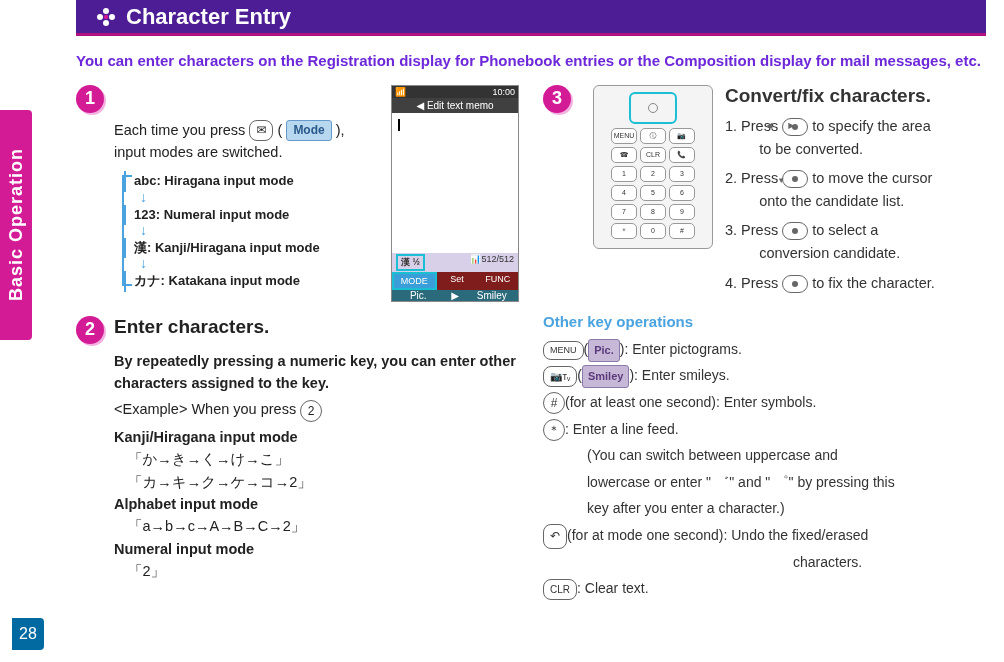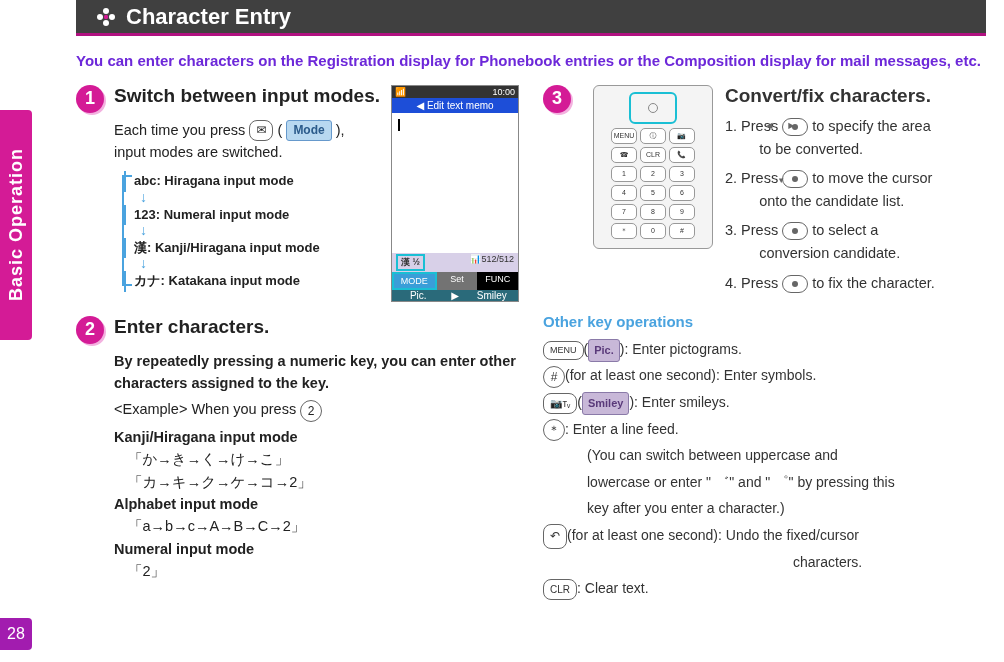--- a/index.html
+++ b/index.html
@@ -1,22 +1,22 @@
 <!DOCTYPE html>
 <html><head>
 <meta charset="utf-8">
 <style>
   * { box-sizing: border-box; margin: 0; padding: 0; }
   html, body { width: 1004px; height: 662px; font-family: Arial, Helvetica, sans-serif; background: #fff; color: #333; }
   .page { display: flex; width: 1004px; height: 662px; }
   .side { width: 58px; background: #fff; position: relative; display: flex; flex-direction: column; align-items: center; }
   .side .tab { position: absolute; top: 110px; left: 0; width: 32px; height: 230px; background: #d41b96; color: #fff; display: flex; align-items: center; justify-content: center; border-top-right-radius: 4px; border-bottom-right-radius: 4px; }
   .side .tab span { writing-mode: vertical-rl; transform: rotate(180deg); font-size: 18px; font-weight: bold; letter-spacing: 1px; }
-  .side .pagenum { position: absolute; bottom: 12px; left: 0; width: 32px; height: 32px; background: #a21caf; color: #fff; display: flex; align-items: center; justify-content: center; font-size: 16px; border-top-right-radius: 4px; border-bottom-right-radius: 4px; }
-  .pinkbar { height: 36px; background: #404040; margin-left: 0; display: flex; align-items: center; padding-left: 18px; color: #fff; font-size: 22px; font-weight: bold; border-bottom: 3px solid #b01180; position: relative; }
+  .side .pagenum { position: absolute; bottom: 12px; left: 12px; width: 32px; height: 32px; background: #0369a1; color: #fff; display: flex; align-items: center; justify-content: center; font-size: 16px; border-top-right-radius: 4px; border-bottom-right-radius: 4px; }
+  .pinkbar { height: 36px; background: #4c1d95; margin-left: 0; display: flex; align-items: center; padding-left: 18px; color: #fff; font-size: 22px; font-weight: bold; border-bottom: 3px solid #b01180; position: relative; }
   .pinkbar .flower { width: 24px; height: 24px; margin-right: 8px; }
   .content { flex: 1; display: flex; flex-direction: column; padding: 0 18px 10px 18px; }
   .intro { color: #6d28d9; font-weight: bold; font-size: 15px; margin: 14px 0 12px 0; line-height: 1.5; }
   .columns { display: flex; gap: 24px; }
   .col { flex: 1; }
   .step { display: flex; align-items: flex-start; margin-bottom: 6px; }
   .badge { width: 28px; height: 28px; border-radius: 50%; background: #d41b96; color: #fff; display: flex; align-items: center; justify-content: center; font-weight: bold; font-size: 18px; margin-right: 10px; box-shadow: 2px 2px 0 #f3b1df; flex-shrink: 0; }
   .step h2 { font-size: 19px; font-weight: bold; color: #222; }
   .body { margin-left: 38px; font-size: 14.5px; line-height: 1.55; color: #222; }
   .bold { font-weight: bold; }
@@ -26,30 +26,30 @@
   .dpad { display: inline-flex; align-items: center; justify-content: center; width: 26px; height: 18px; border: 1.3px solid #666; border-radius: 10px; vertical-align: middle; position: relative; background: #fff; }
   .dpad .dot { width: 6px; height: 6px; background: #666; border-radius: 50%; }
   .dpad .arrow { position: absolute; font-size: 8px; color: #666; }
   .dpad.down .arrow { bottom: -1px; }
   .dpad.side .arrow.l { left: 1px; } .dpad.side .arrow.r { right: 1px; }
   .flow { margin: 8px 0 4px 10px; }
   .flow .fbox { border-left: 2px solid #4aa3df; padding-left: 8px; font-size: 13px; font-weight: bold; }
   .flow .farr { margin: 0 0 2px 16px; color: #4aa3df; font-size: 14px; line-height: 0.8; }
   .phone { width: 128px; border: 1px solid #888; background: #e8e8e8; font-size: 10px; margin-left: auto; }
   .phone-top { background: #333; color: #fff; display: flex; justify-content: space-between; padding: 1px 3px; font-size: 9px; }
-  .phone .titlebar { background: #1d4ed8; color: #fff; text-align: center; padding: 2px; font-size: 10px; }
+  .phone .titlebar { background: #404040; color: #fff; text-align: center; padding: 2px; font-size: 10px; }
   .phone .screen { background: #fff; height: 140px; position: relative; }
   .phone .screen .cursor { position: absolute; top: 6px; left: 6px; width: 2px; height: 12px; background: #000; }
   .phone .status { display: flex; justify-content: space-between; padding: 1px 4px; background: #d8d0e8; font-size: 9px; }
   .phone .status .box { border: 2px solid #1abfd4; padding: 0 3px; font-weight: bold; }
   .phone .softkeys { display: flex; font-size: 9px; }
   .phone .softkeys div { flex: 1; text-align: center; padding: 2px 0; }
   .phone .sk1 { background: #3a9ed8; color: #fff; } 
-  .phone .sk2 { background: #737373; color: #fff; }
-  .phone .sk3 { background: #000000; color: #fff; }
+  .phone .sk2 { background: #7f1d1d; color: #fff; }
+  .phone .sk3 { background: #7f1d1d; color: #fff; }
   .phone .sk-row2 { background: #2a6a7a; color: #fff; display: flex; }
   .phone .modebox { border: 2px solid #1abfd4; display: inline-block; }
   .ph-device { width: 120px; border: 1px solid #999; border-radius: 6px; padding: 6px; background: #f4f4f4; }
   .ph-device .bigbtn { border: 2px solid #1abfd4; border-radius: 6px; height: 32px; margin: 0 auto 4px; width: 48px; display:flex; align-items:center; justify-content:center;}
   .ph-device .krow { display:flex; gap:3px; justify-content:center; margin-bottom:3px;}
   .ph-device .k { width: 26px; height: 16px; border: 1px solid #999; border-radius: 5px; font-size: 7px; display:flex; align-items:center; justify-content:center; background:#fff;}
   .subhead { color: #4aa3df; font-weight: bold; font-size: 15px; margin: 12px 0 6px 0; }
   .oplist { font-size: 14px; line-height: 1.9; }
   .oplist .indent { margin-left: 44px; }
   .step1row { display:flex; gap: 10px; align-items:flex-start;}
@@ -84,21 +84,20 @@
 
     <div class="intro">You can enter characters on the Registration display for Phonebook entries or the Composition display for mail messages, etc.</div>
 
     <div class="columns">
 
       <div class="col">
         <div class="step1row">
           <div style="flex:1">
             <div class="step">
               <div class="badge">1</div>
-              <h2>Switch between input modes.</h2>
             </div>
             <div class="body">
               <span>Each time you press </span>
               <span class="keycap">✉</span>
               <span>(</span>
               <span class="modebtn">Mode</span>
               <span>),</span><br>
               <span>input modes are switched.</span>
 
               <div class="flow" style="position:relative;">
@@ -219,33 +218,33 @@
             </ol>
           </div>
         </div>
 
         <div class="subhead">Other key operations</div>
         <div class="oplist">
           <div>
             <span class="keycap" style="font-size:9px;">MENU</span>(<span class="picbtn">Pic.</span>)<span>: Enter pictograms.</span>
           </div>
           <div>
+            <span class="keycap" style="font-size:10px;">📷ᴛᵥ</span>(<span class="picbtn">Smiley</span>)<span>: Enter smileys.</span>
+          </div>
+          <div>
             <span class="keycap round">#</span><span>(for at least one second): Enter symbols.</span>
-          </div>
-          <div>
-            <span class="keycap" style="font-size:10px;">📷ᴛᵥ</span>(<span class="picbtn">Smiley</span>)<span>: Enter smileys.</span>
           </div>
           <div>
             <span class="keycap round">＊</span><span>: Enter a line feed.</span>
           </div>
           <div class="indent">(You can switch between uppercase and</div>
           <div class="indent">lowercase or enter " ゛" and " ゜" by pressing this</div>
           <div class="indent">key after you enter a character.)</div>
           <div>
-            <span class="keycap">↶</span><span>(for at least one second): Undo the fixed/cursor</span>
+            <span class="keycap">↶</span><span>(for at mode one second): Undo the fixed/erased</span>
           </div>
           <div style="margin-left:250px;">characters.</div>
           <div>
             <span class="keycap" style="font-size:10px;">CLR</span><span>: Clear text.</span>
           </div>
         </div>
       </div>
     </div>
   </div>
 </div>

